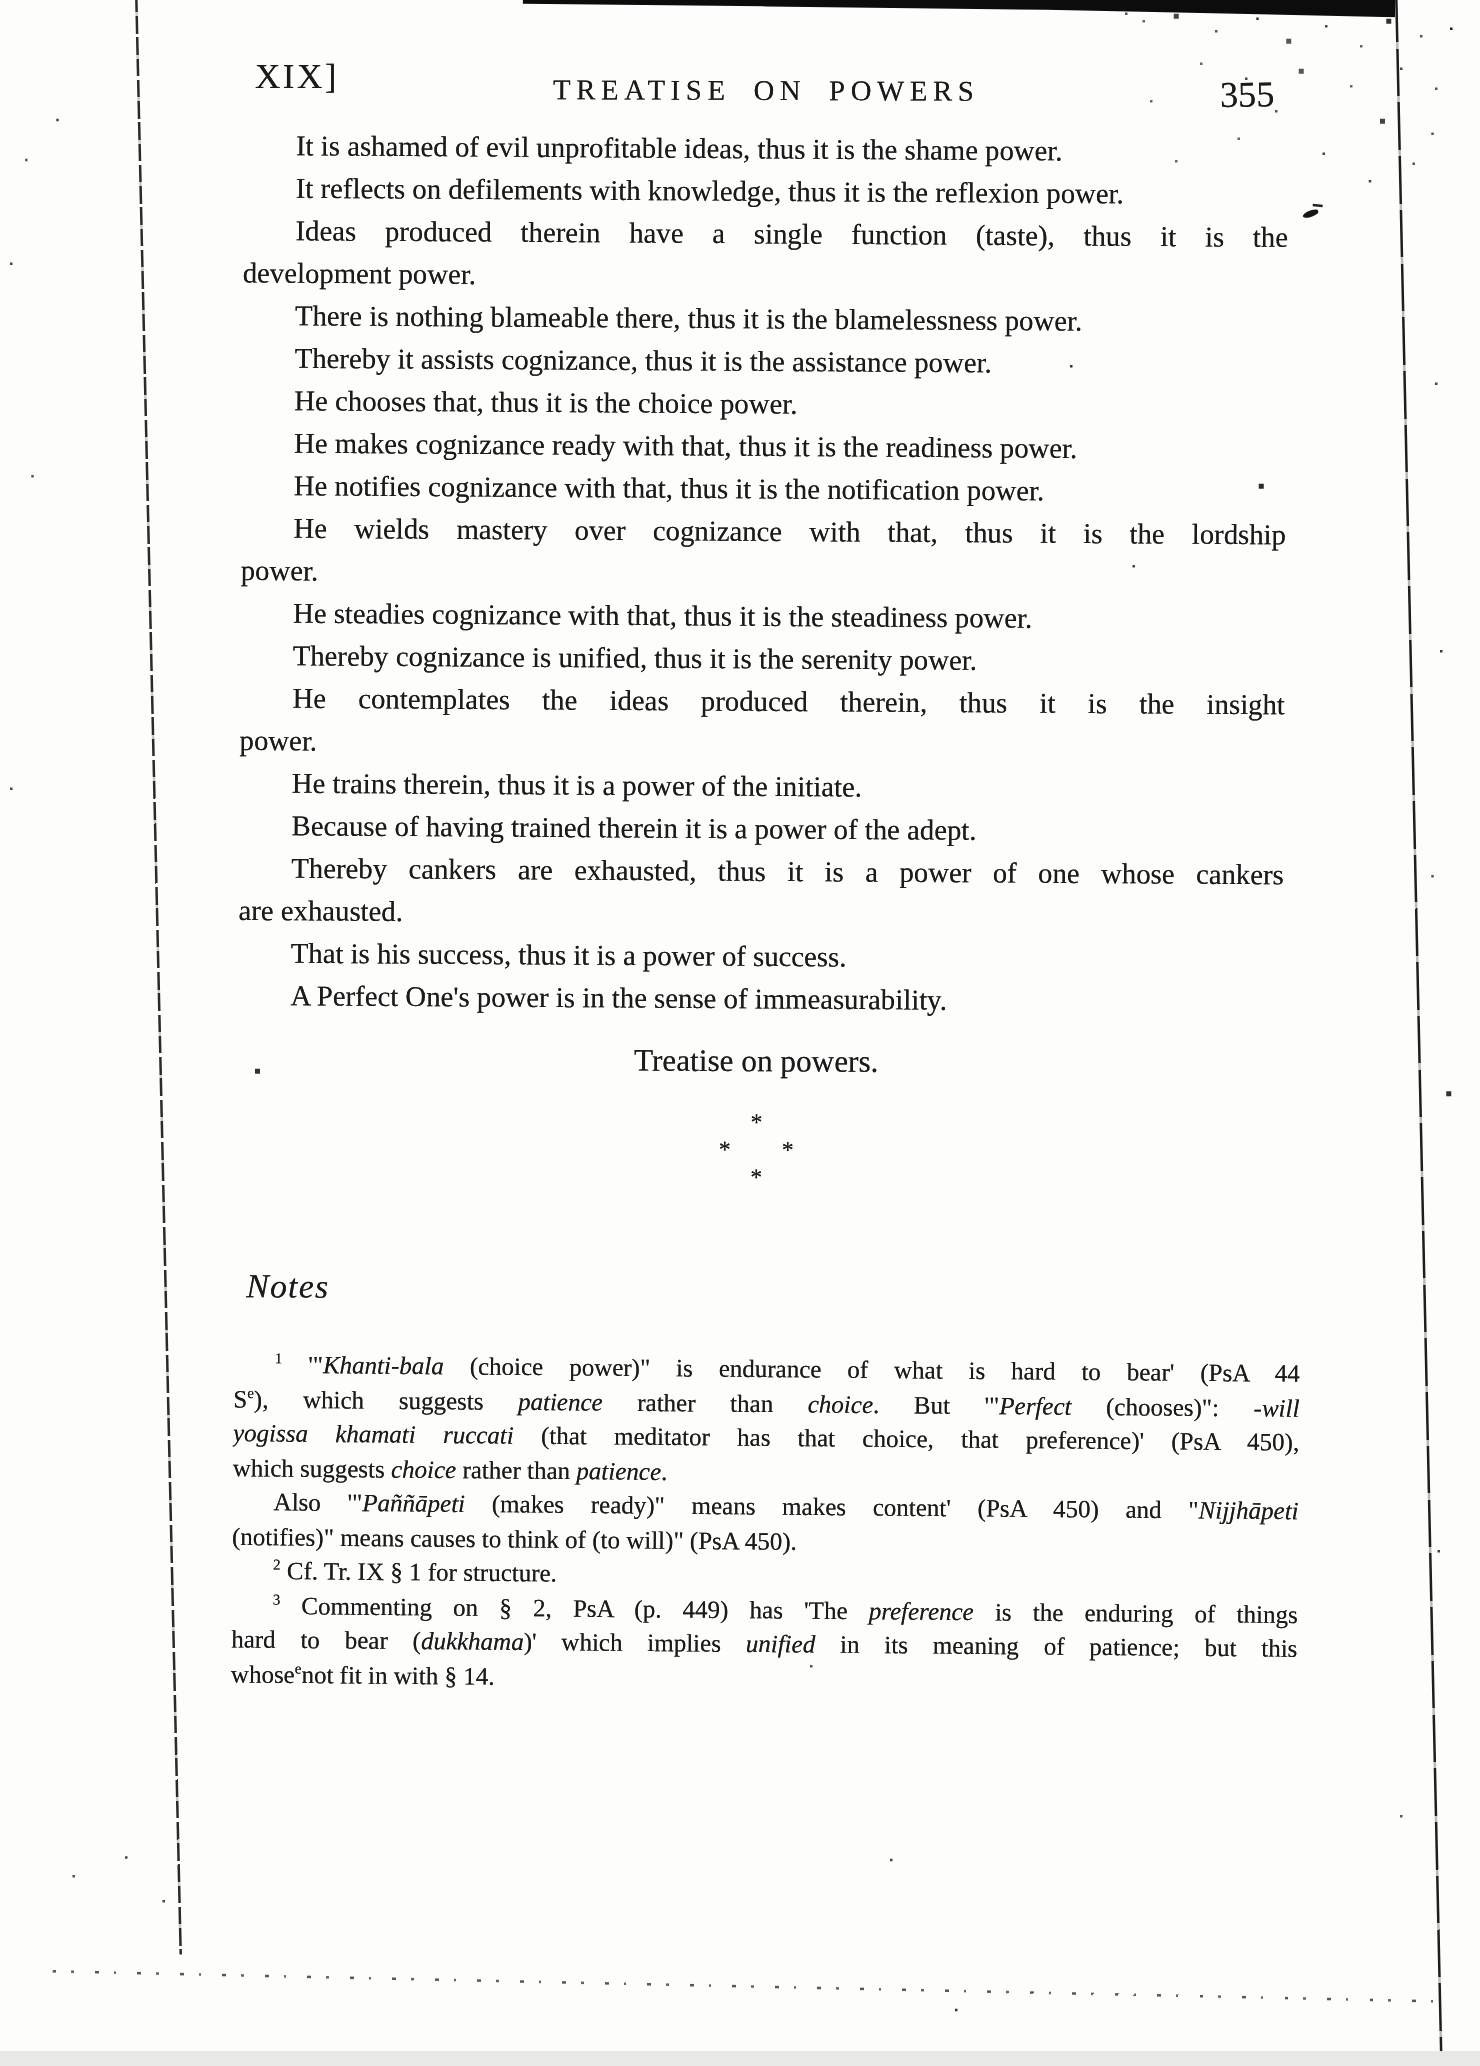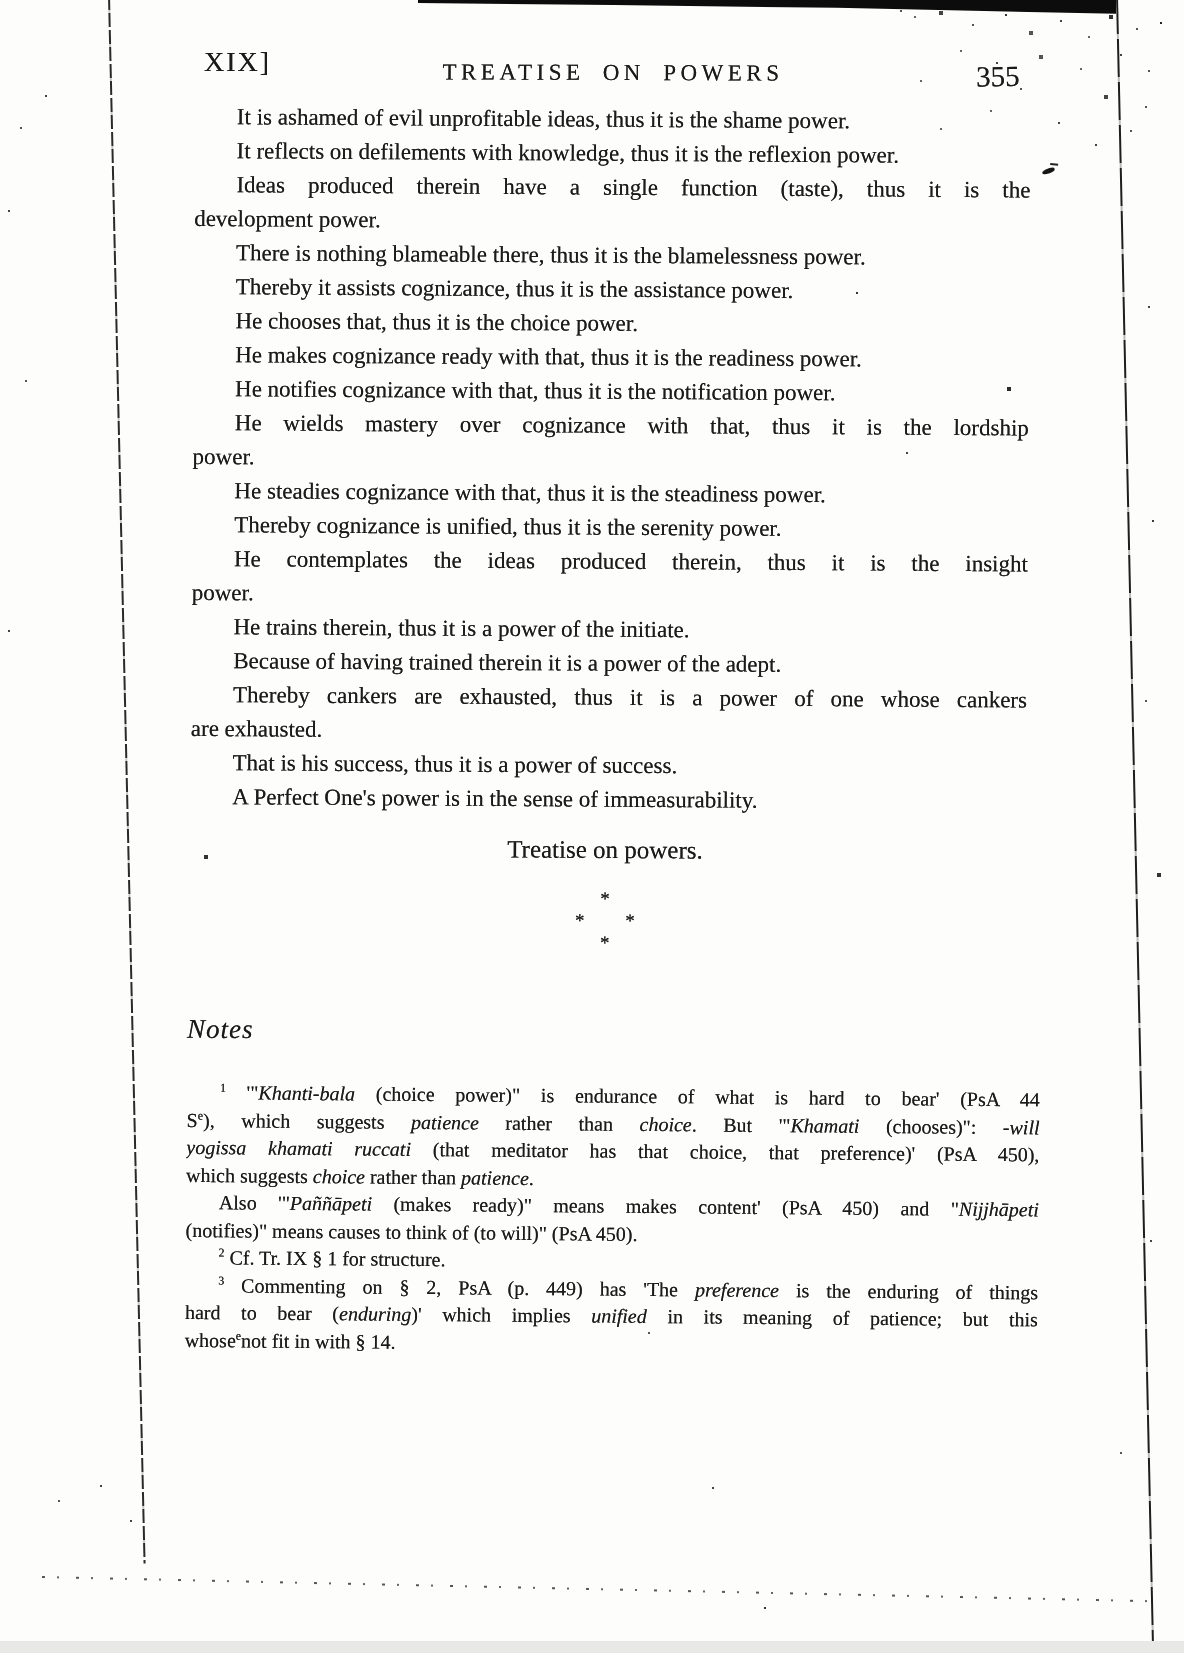--- a/index.html
+++ b/index.html
@@ -63,21 +63,21 @@
 
   
   .treatise{position:absolute;left:195px;top:836px;width:820px;text-align:center;
     font-size:25px;transform:rotate(.3deg);}
   .asterisks{position:absolute;left:195px;top:888px;width:820px;text-align:center;
     font-size:19px;transform:rotate(.3deg);}
   .asterisks div{height:22px;line-height:22px;}
   .asterisks .mid{letter-spacing:18px;padding-left:18px;}
 
   
-  .notes-heading{position:absolute;left:187px;top:1014px;font-size:27px;font-style:italic;
+  .notes-heading{position:absolute;left:197px;top:1014px;font-size:27px;font-style:italic;
     letter-spacing:1px;transform:rotate(.3deg);}
   .notes-block{position:absolute;left:187px;top:1079px;width:853px;font-size:20px;
     transform:rotate(.5deg);transform-origin:0 0;}
   .notes-block .nl{height:27.5px;line-height:27.5px;white-space:nowrap;}
   .notes-block .nl.j{white-space:normal;text-align:justify;text-align-last:justify;overflow:hidden;}
   .nind{padding-left:33px;}
   .it{font-style:italic;}
   .sup{font-size:12px;vertical-align:super;line-height:0;}
 </style>
 </head>
@@ -127,24 +127,24 @@
   <div class="treatise ink">Treatise on powers.</div>
   <div class="asterisks ink">
     <div>*</div>
     <div class="mid">* *</div>
     <div>*</div>
   </div>
 
   <div class="notes-heading ink">Notes</div>
   <div class="notes-block ink">
     <div class="nl nind j"><span class="sup">1</span><span> '"</span><span class="it">Khanti-bala</span><span> (choice power)" is endurance of what is hard to bear' (PsA 44</span></div>
-    <div class="nl j"><span>S</span><span class="sup">e</span><span>), which suggests </span><span class="it">patience</span><span> rather than </span><span class="it">choice</span><span>. But '"</span><span class="it">Khamati</span><span> (chooses)": -</span><span class="it">will</span></div>
+    <div class="nl j"><span>S</span><span class="sup">e</span><span>), which suggests </span><span class="it">patience</span><span> rather than </span><span class="it">choice</span><span>. But '"</span><span class="it">Perfect</span><span> (chooses)": -</span><span class="it">will</span></div>
     <div class="nl j"><span class="it">yogissa khamati ruccati</span><span> (that meditator has that choice, that preference)' (PsA 450),</span></div>
     <div class="nl"><span>which suggests </span><span class="it">choice</span><span> rather than </span><span class="it">patience</span><span>.</span></div>
     <div class="nl nind j"><span>Also '"</span><span class="it">Paññāpeti</span><span> (makes ready)" means makes content' (PsA 450) and "</span><span class="it">Nijjhāpeti</span></div>
     <div class="nl"><span>(notifies)" means causes to think of (to will)" (PsA 450).</span></div>
     <div class="nl nind"><span class="sup">2</span><span> Cf. Tr. IX § 1 for structure.</span></div>
     <div class="nl nind j"><span class="sup">3</span><span> Commenting on § 2, PsA (p. 449) has 'The </span><span class="it">preference</span><span> is the enduring of things</span></div>
-    <div class="nl j"><span>hard to bear (</span><span class="it">enduring</span><span>)' which implies </span><span class="it">unified</span><span> in its meaning of patience; but this</span></div>
+    <div class="nl j"><span>hard to bear (</span><span class="it">dukkhama</span><span>)' which implies </span><span class="it">unified</span><span> in its meaning of patience; but this</span></div>
     <div class="nl"><span>whose</span><span class="sup">e</span><span>not fit in with § 14.</span></div>
   </div>
 
 </div>
 
 </body></html>

